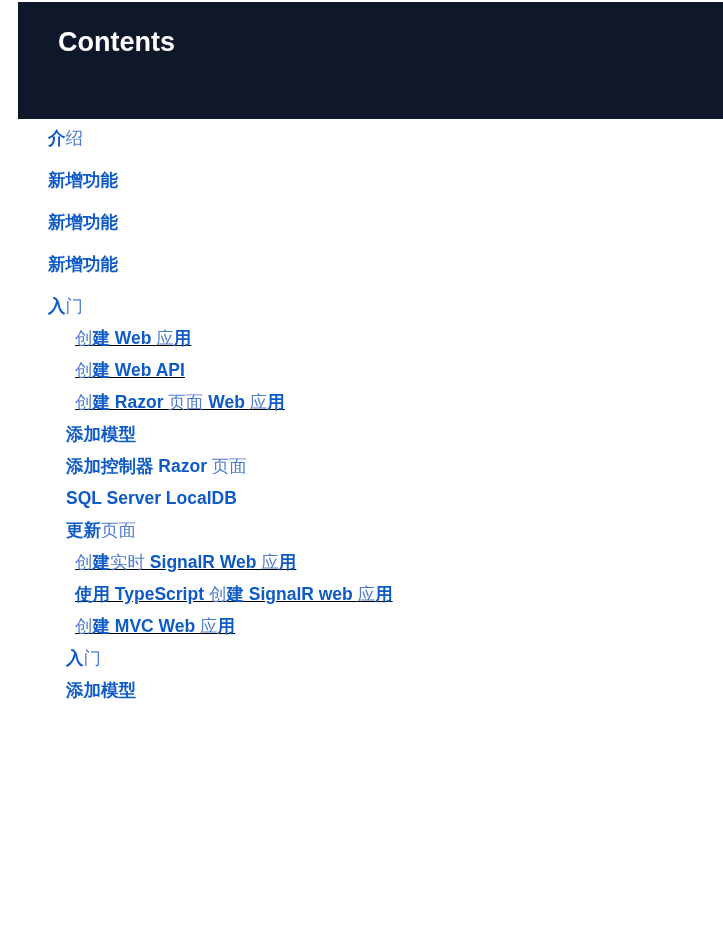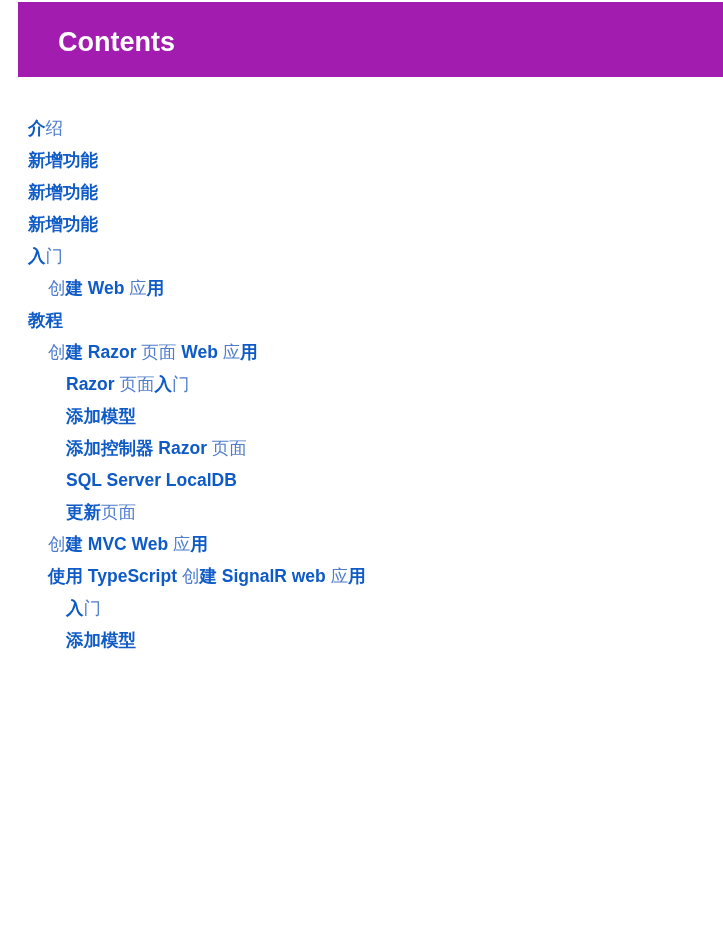--- a/index.html
+++ b/index.html
@@ -10,22 +10,22 @@
     background: #ffffff;
     font-family: "Liberation Sans", sans-serif;
     position: relative;
     overflow: hidden;
   }
   .banner {
     position: absolute;
     left: 18px;
     top: 2px;
     right: 0;
-    height: 75px;
-    background: #a21caf;
+    height: 117px;
+    background: #0f172a;
   }
   .banner h1 {
     margin: 0;
     padding: 27px 0 0 40px;
     color: #ffffff;
     font-size: 27px;
     line-height: 1;
     font-weight: 600;
     font-family: "Liberation Sans", sans-serif;
   }
@@ -34,22 +34,22 @@
     top: 112px;
     left: 0;
     right: 0;
   }
   .toc-row {
     height: 32px;
     line-height: 32px;
     font-size: 17.5px;
     white-space: nowrap;
   }
-  .level-0 { padding-left: 28px; }
-  .level-1 { padding-left: 48px; }
+  .level-0 { padding-left: 48px; margin-top: 10px; }
+  .level-1 { padding-left: 75px; text-decoration: underline; }
   .level-2 { padding-left: 66px; }
   .toc-link {
     text-decoration: none;
     cursor: pointer;
   }
   .seg-b {
     color: #0E5AC6;
     font-weight: 700;
     font-family: "Liberation Sans", sans-serif;
   }
@@ -66,24 +66,24 @@
   <h1>Contents</h1>
 </div>
 
 <nav class="toc" id="toc">
     <div class="toc-row level-0"><a class="toc-link"><span class="seg-b">介</span><span class="seg-l">绍</span></a></div>
     <div class="toc-row level-0"><a class="toc-link"><span class="seg-b">新增功能</span></a></div>
     <div class="toc-row level-0"><a class="toc-link"><span class="seg-b">新增功能</span></a></div>
     <div class="toc-row level-0"><a class="toc-link"><span class="seg-b">新增功能</span></a></div>
     <div class="toc-row level-0"><a class="toc-link"><span class="seg-b">入</span><span class="seg-l">门</span></a></div>
     <div class="toc-row level-1"><a class="toc-link"><span class="seg-l">创</span><span class="seg-b">建</span><span class="seg-b"> Web </span><span class="seg-l">应</span><span class="seg-b">用</span></a></div>
-    <div class="toc-row level-0"><a class="toc-link"><span class="seg-b">教程</span></a></div>
+    <div class="toc-row level-1"><a class="toc-link"><span class="seg-l">创</span><span class="seg-b">建</span><span class="seg-b"> Web API</span></a></div>
     <div class="toc-row level-1"><a class="toc-link"><span class="seg-l">创</span><span class="seg-b">建</span><span class="seg-b"> Razor </span><span class="seg-l">页面</span><span class="seg-b"> Web </span><span class="seg-l">应</span><span class="seg-b">用</span></a></div>
-    <div class="toc-row level-2"><a class="toc-link"><span class="seg-b">Razor </span><span class="seg-l">页面</span><span class="seg-b">入</span><span class="seg-l">门</span></a></div>
     <div class="toc-row level-2"><a class="toc-link"><span class="seg-b">添加模型</span></a></div>
     <div class="toc-row level-2"><a class="toc-link"><span class="seg-b">添加控制器</span><span class="seg-b"> Razor </span><span class="seg-l">页面</span></a></div>
     <div class="toc-row level-2"><a class="toc-link"><span class="seg-b">SQL Server LocalDB</span></a></div>
     <div class="toc-row level-2"><a class="toc-link"><span class="seg-b">更新</span><span class="seg-l">页面</span></a></div>
+    <div class="toc-row level-1"><a class="toc-link"><span class="seg-l">创</span><span class="seg-b">建</span><span class="seg-l">实时</span><span class="seg-b"> SignalR Web </span><span class="seg-l">应</span><span class="seg-b">用</span></a></div>
+    <div class="toc-row level-1"><a class="toc-link"><span class="seg-b">使用</span><span class="seg-b"> TypeScript </span><span class="seg-l">创</span><span class="seg-b">建</span><span class="seg-b"> SignalR web </span><span class="seg-l">应</span><span class="seg-b">用</span></a></div>
     <div class="toc-row level-1"><a class="toc-link"><span class="seg-l">创</span><span class="seg-b">建</span><span class="seg-b"> MVC Web </span><span class="seg-l">应</span><span class="seg-b">用</span></a></div>
-    <div class="toc-row level-1"><a class="toc-link"><span class="seg-b">使用</span><span class="seg-b"> TypeScript </span><span class="seg-l">创</span><span class="seg-b">建</span><span class="seg-b"> SignalR web </span><span class="seg-l">应</span><span class="seg-b">用</span></a></div>
     <div class="toc-row level-2"><a class="toc-link"><span class="seg-b">入</span><span class="seg-l">门</span></a></div>
     <div class="toc-row level-2"><a class="toc-link"><span class="seg-b">添加模型</span></a></div>
   </nav>
 
 </body></html>

